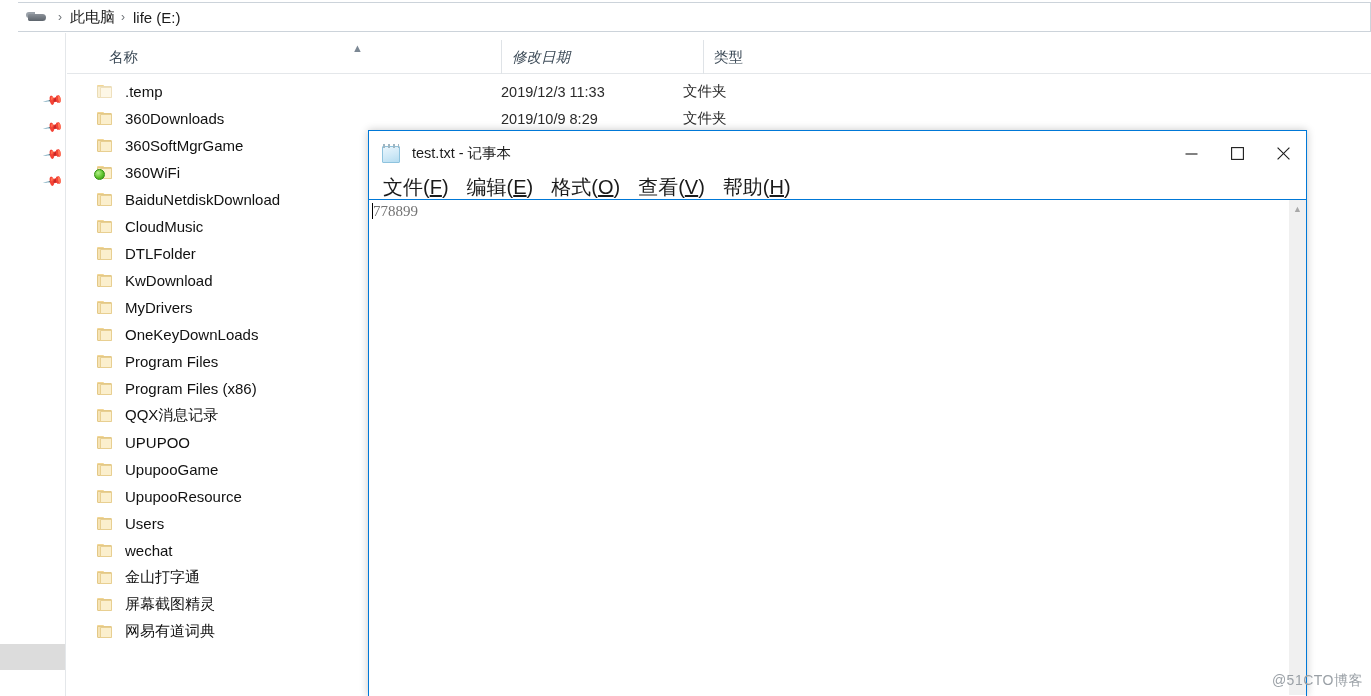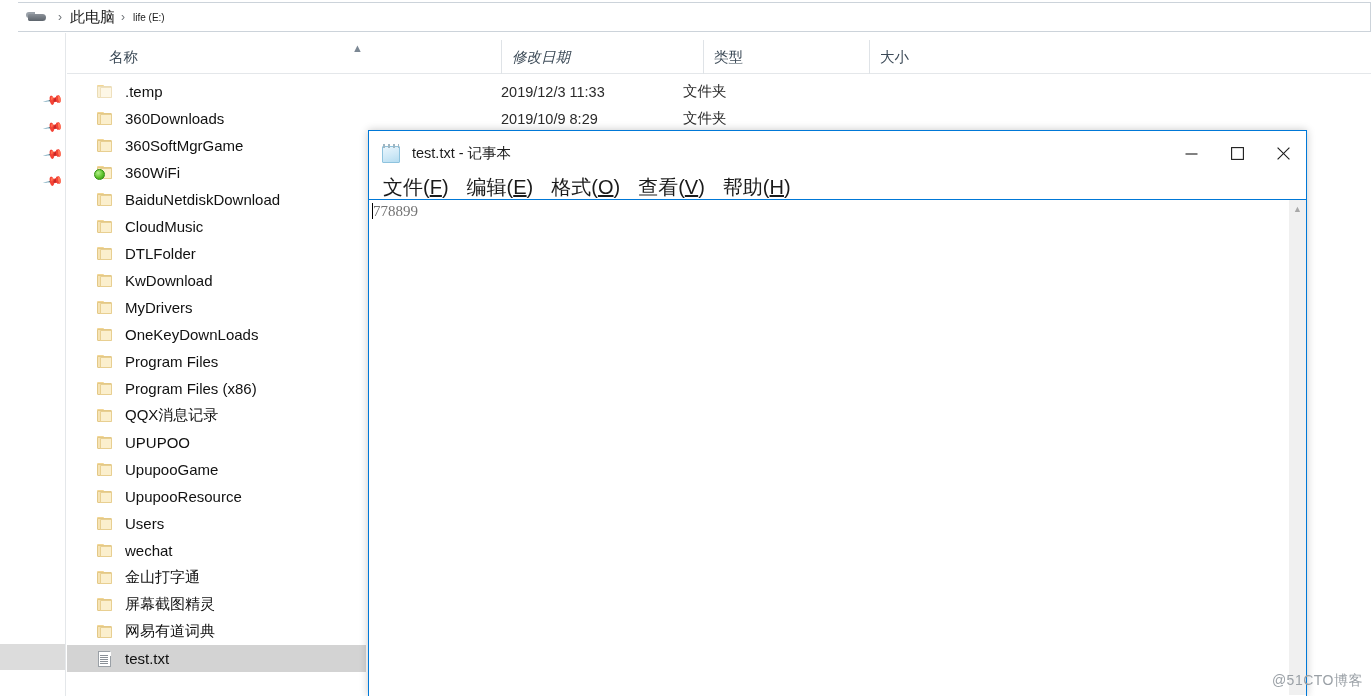--- a/index.html
+++ b/index.html
@@ -37,21 +37,21 @@
     background: linear-gradient(#8b9199, #5d646c);
     border-radius: 2px 5px 5px 2px;
   }
   .drive-icon .top {
     position: absolute; left: 0px; top: 2px; width: 9px; height: 6px;
     background: #9aa1a9; border-radius: 3px 0 0 3px;
   }
   .crumb-sep {
     color: #6f7478; font-size: 12px; margin: 0 8px 0 6px; user-select: none;
   }
-  .crumb { color: #1b1b1b; font-size: 10px; }
+  .crumb { color: #1b1b1b; font-size: 15px; }
   .crumb.cn { font-size: 15px; }
 
   
   .navpane {
     position: absolute; left: 0px; top: 33px; width: 66px; height: 663px;
     background: #ffffff;
     border-right: 1px solid #e4e7ea;
     overflow: hidden;
   }
   .pin {
@@ -244,23 +244,20 @@
       <div class="col first" style="left:0px; width:434px;padding-left:42px;">
         <span>名称</span>
         <span class="sort-caret">▲</span>
       </div>
       <div class="col" style="left:434px; width:182px;font-style:italic;">
         <span>修改日期</span>
       </div>
       <div class="col" style="left:636px; width:186px;">
         <span>类型</span>
       </div>
-      <div class="col" style="left:802px; width:127px;">
-        <span>大小</span>
-      </div>
     </div>
 
     <div class="filelist" id="filelist">
         <div class="row">
           <span class="ficon folder pale">
             <span class="tab"></span>
             <span class="back"></span>
             <span class="front"></span>
           </span>
           <span class="fname">.temp</span>
@@ -422,27 +419,20 @@
           </span>
           <span class="fname">屏幕截图精灵</span>
         </div>
         <div class="row">
           <span class="ficon folder">
             <span class="tab"></span>
             <span class="back"></span>
             <span class="front"></span>
           </span>
           <span class="fname">网易有道词典</span>
-        </div>
-        <div class="row selected">
-          <span class="ficon">
-            <span class="docicon"></span>
-            <span class="doclines"></span>
-          </span>
-          <span class="fname">test.txt</span>
         </div>
       </div>
   </div>
 
   <div class="notepad">
 
     <div class="np-title">
       <span class="np-icon">
         <span class="pad"></span>
           <span class="rings"></span>

